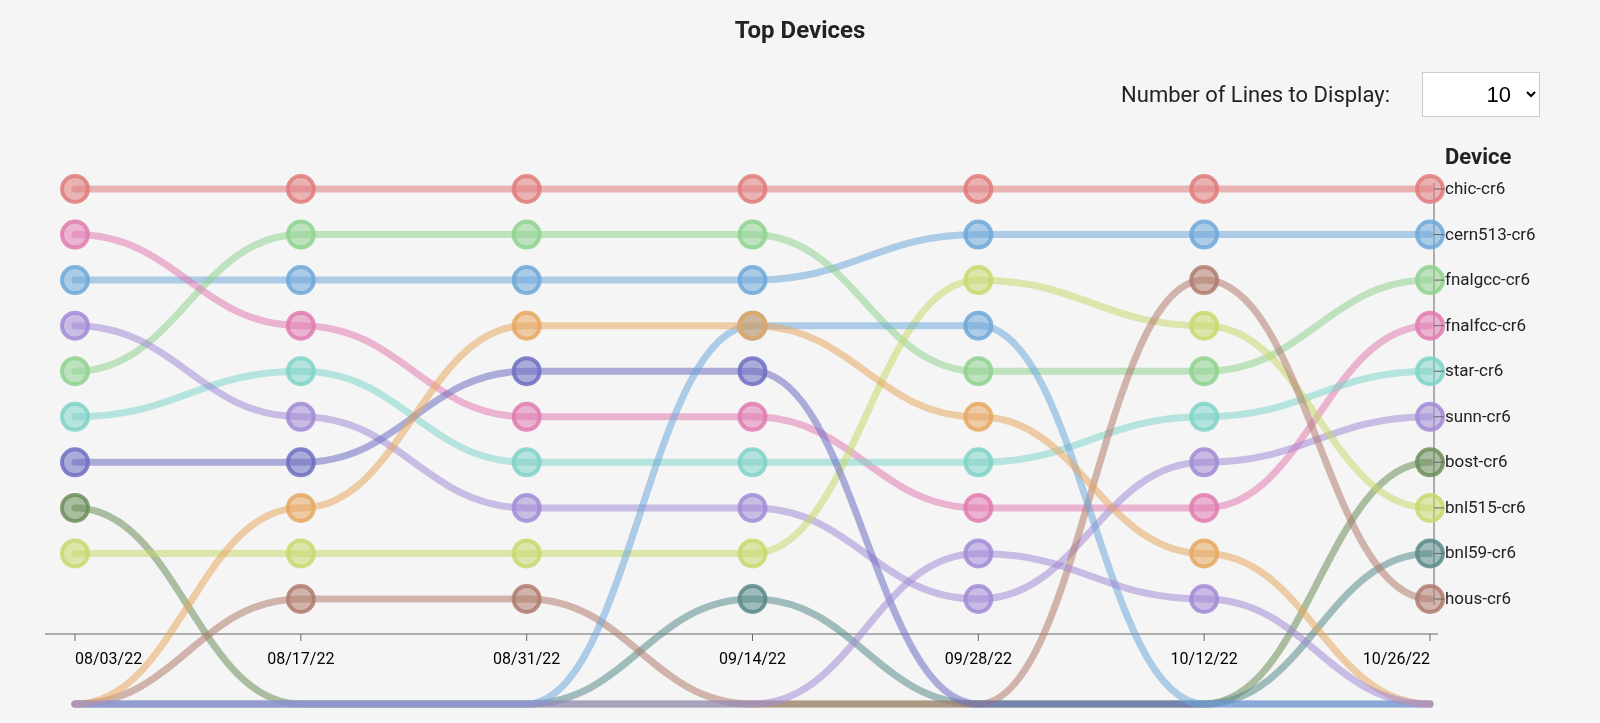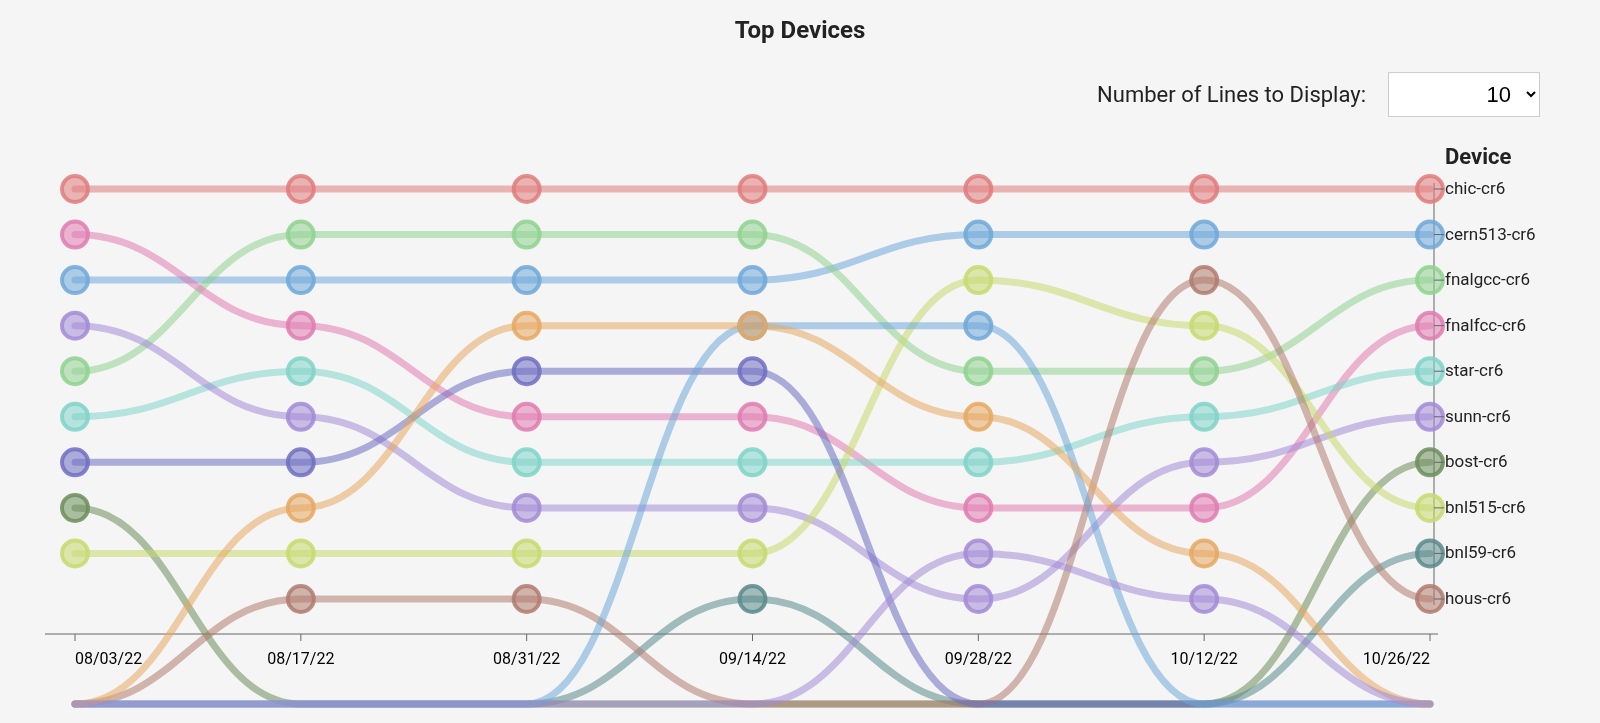--- a/index.html
+++ b/index.html
@@ -18,30 +18,30 @@
     font-weight:700;
     color:#222;
     padding-top:16px;
   }
   .controls{
     position:absolute;
     right:60px;
     top:72px;
     display:flex;
     align-items:center;
-    gap:22px;
+    gap:32px;
     font-size:22px;
     color:#222;
   }
   .controls select{
     font-size:22px;
     padding:8px 12px;
     border:1px solid #ccc;
     background:#fff;
-    width:152px;
+    width:118px;
     text-align:right;
   }
   svg{display:block;}
   .axis-line{stroke:#666;stroke-width:1;fill:none;}
   .right-label{font-size:17px;fill:#222;}
   .legend-title{font-size:22px;font-weight:700;fill:#222;}
   .series-line{stroke-width:7;fill:none;opacity:0.55;stroke-linecap:round;}
   .series-dot{stroke-width:4;fill-opacity:0.55;stroke-opacity:0.85;}
 </style>
 </head>

